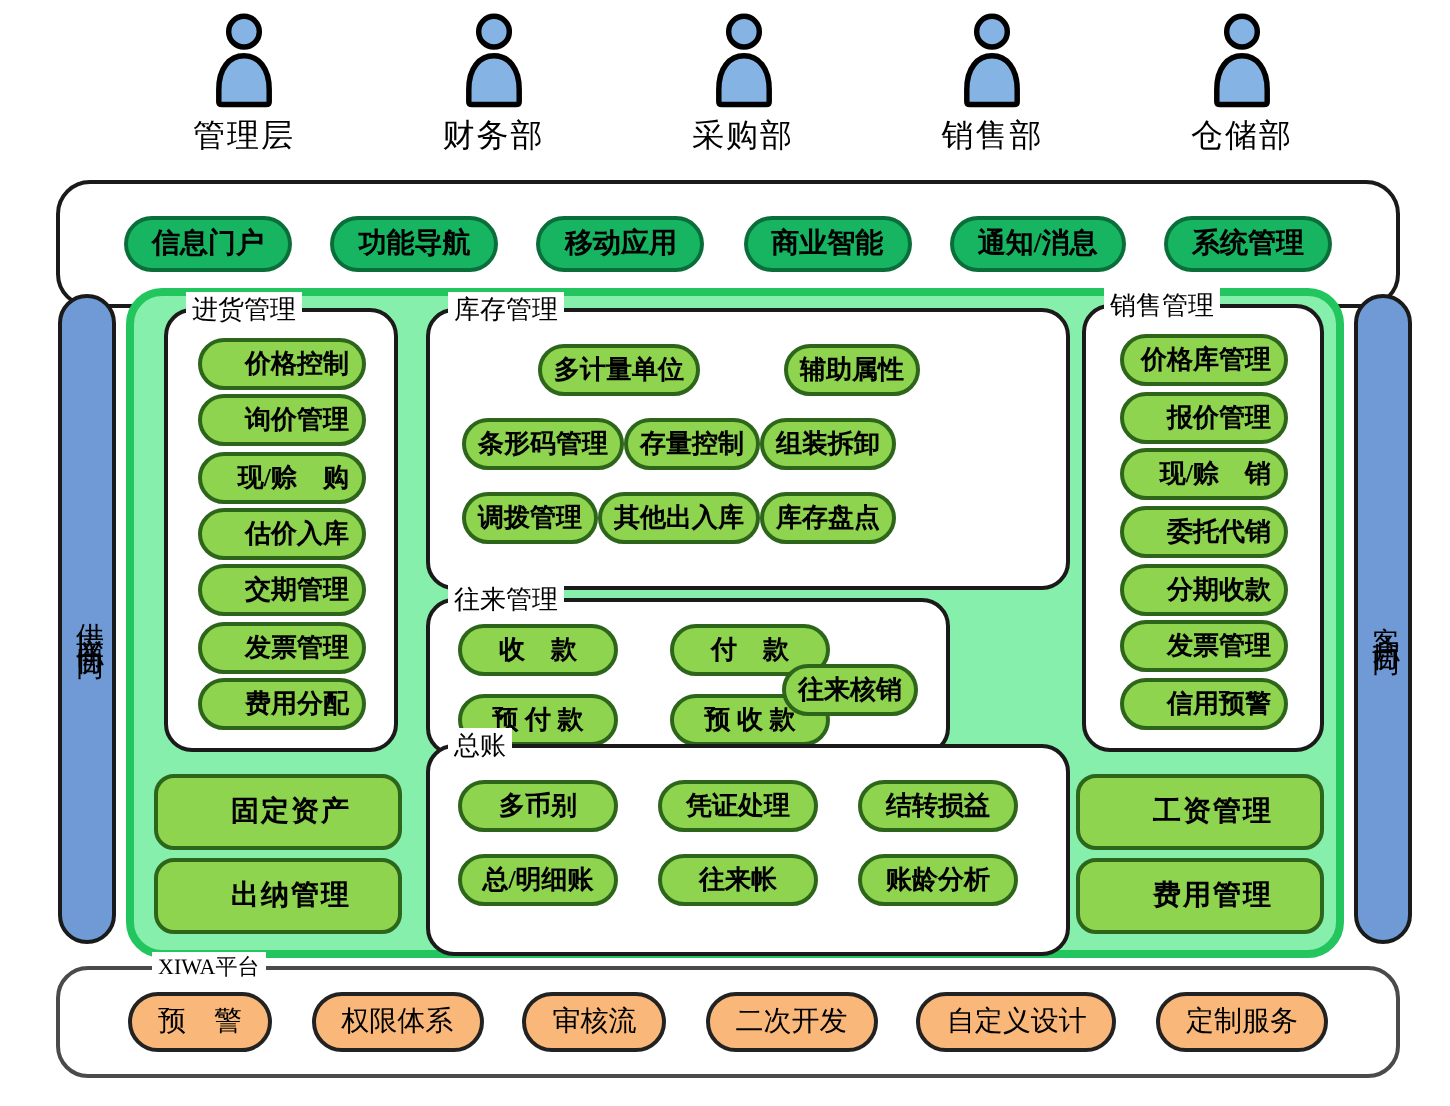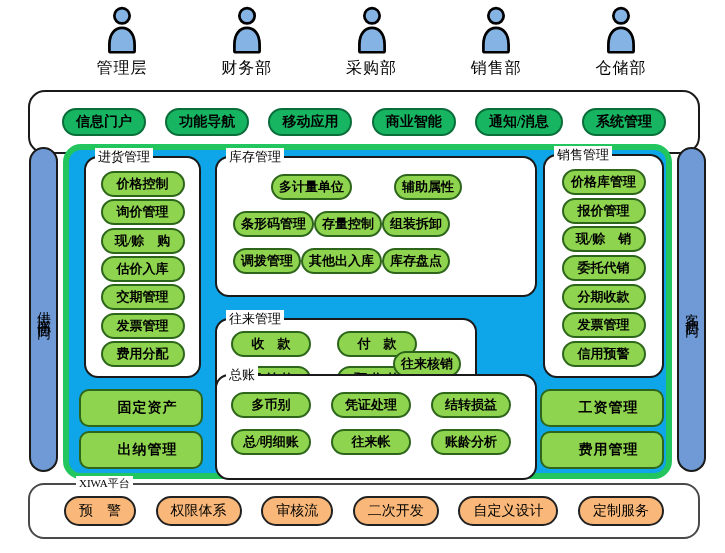--- a/index.html
+++ b/index.html
@@ -22,36 +22,36 @@
   
   .rail{position:absolute;top:147px;width:29px;height:325px;box-sizing:border-box;
         background:#6f9ad6;border:2px solid #1a1a1a;border-radius:15px;
         display:flex;align-items:center;justify-content:center;}
   .rail-left{left:29px;} .rail-right{left:677px;}
   .rail .txt{writing-mode:vertical-rl;text-orientation:upright;font-size:14px;
              letter-spacing:4px;line-height:1;}
 
   
   .main{position:absolute;left:63px;top:144px;width:609px;height:335px;box-sizing:border-box;
-        border:6px solid #22c55e;border-radius:18px;background:#0ea5e9;}
+        border:4px solid #22c55e;border-radius:18px;background:#86efac;}
 
   .group{position:absolute;box-sizing:border-box;border:2px solid #1a1a1a;border-radius:14px;background:#fff;}
   .legend{position:absolute;top:-10px;left:9px;background:#fff;padding:0 3px;font-size:13px;white-space:nowrap;}
 
   .pill{background:#8ed44f;border:2px solid #2d661b;border-radius:13px;
         font-weight:bold;font-size:13px;padding:2px 6px;white-space:nowrap;text-align:center;}
-  .w96{min-width:84px;box-sizing:border-box;}
+  .w96{min-width:84px;box-sizing:border-box;text-align:right;}
   .w86{min-width:80px;box-sizing:border-box;}
 
   .vstack{display:flex;flex-direction:column;align-items:center;justify-content:space-between;
           height:100%;padding:13px 0 9px;box-sizing:border-box;}
 
   .g-purchase{left:15px;top:6px;width:117px;height:222px;}
   .g-inventory{left:146px;top:6px;width:322px;height:141px;}
-  .g-ar{left:146px;top:151px;width:262px;height:79px;margin-top:17px;}
+  .g-ar{left:146px;top:151px;width:262px;height:79px;}
   .g-ledger{left:146px;top:224px;width:322px;height:106px;}
   .g-sales{left:474px;top:4px;width:121px;height:224px;}
 
   .inv-row1{display:flex;gap:42px;margin:16px 0 0 54px;}
   .inv-row{display:flex;justify-content:flex-start;margin:11px 26px 0 16px;}
   .led-row1{display:flex;justify-content:space-between;margin:16px 24px 0 14px;}
   .led-row{display:flex;justify-content:space-between;margin:11px 24px 0 14px;}
 
   .ar-grid{position:absolute;left:14px;top:11px;display:grid;grid-template-columns:auto auto;gap:9px 26px;}
   .ar-right{position:absolute;right:14px;top:31px;}

